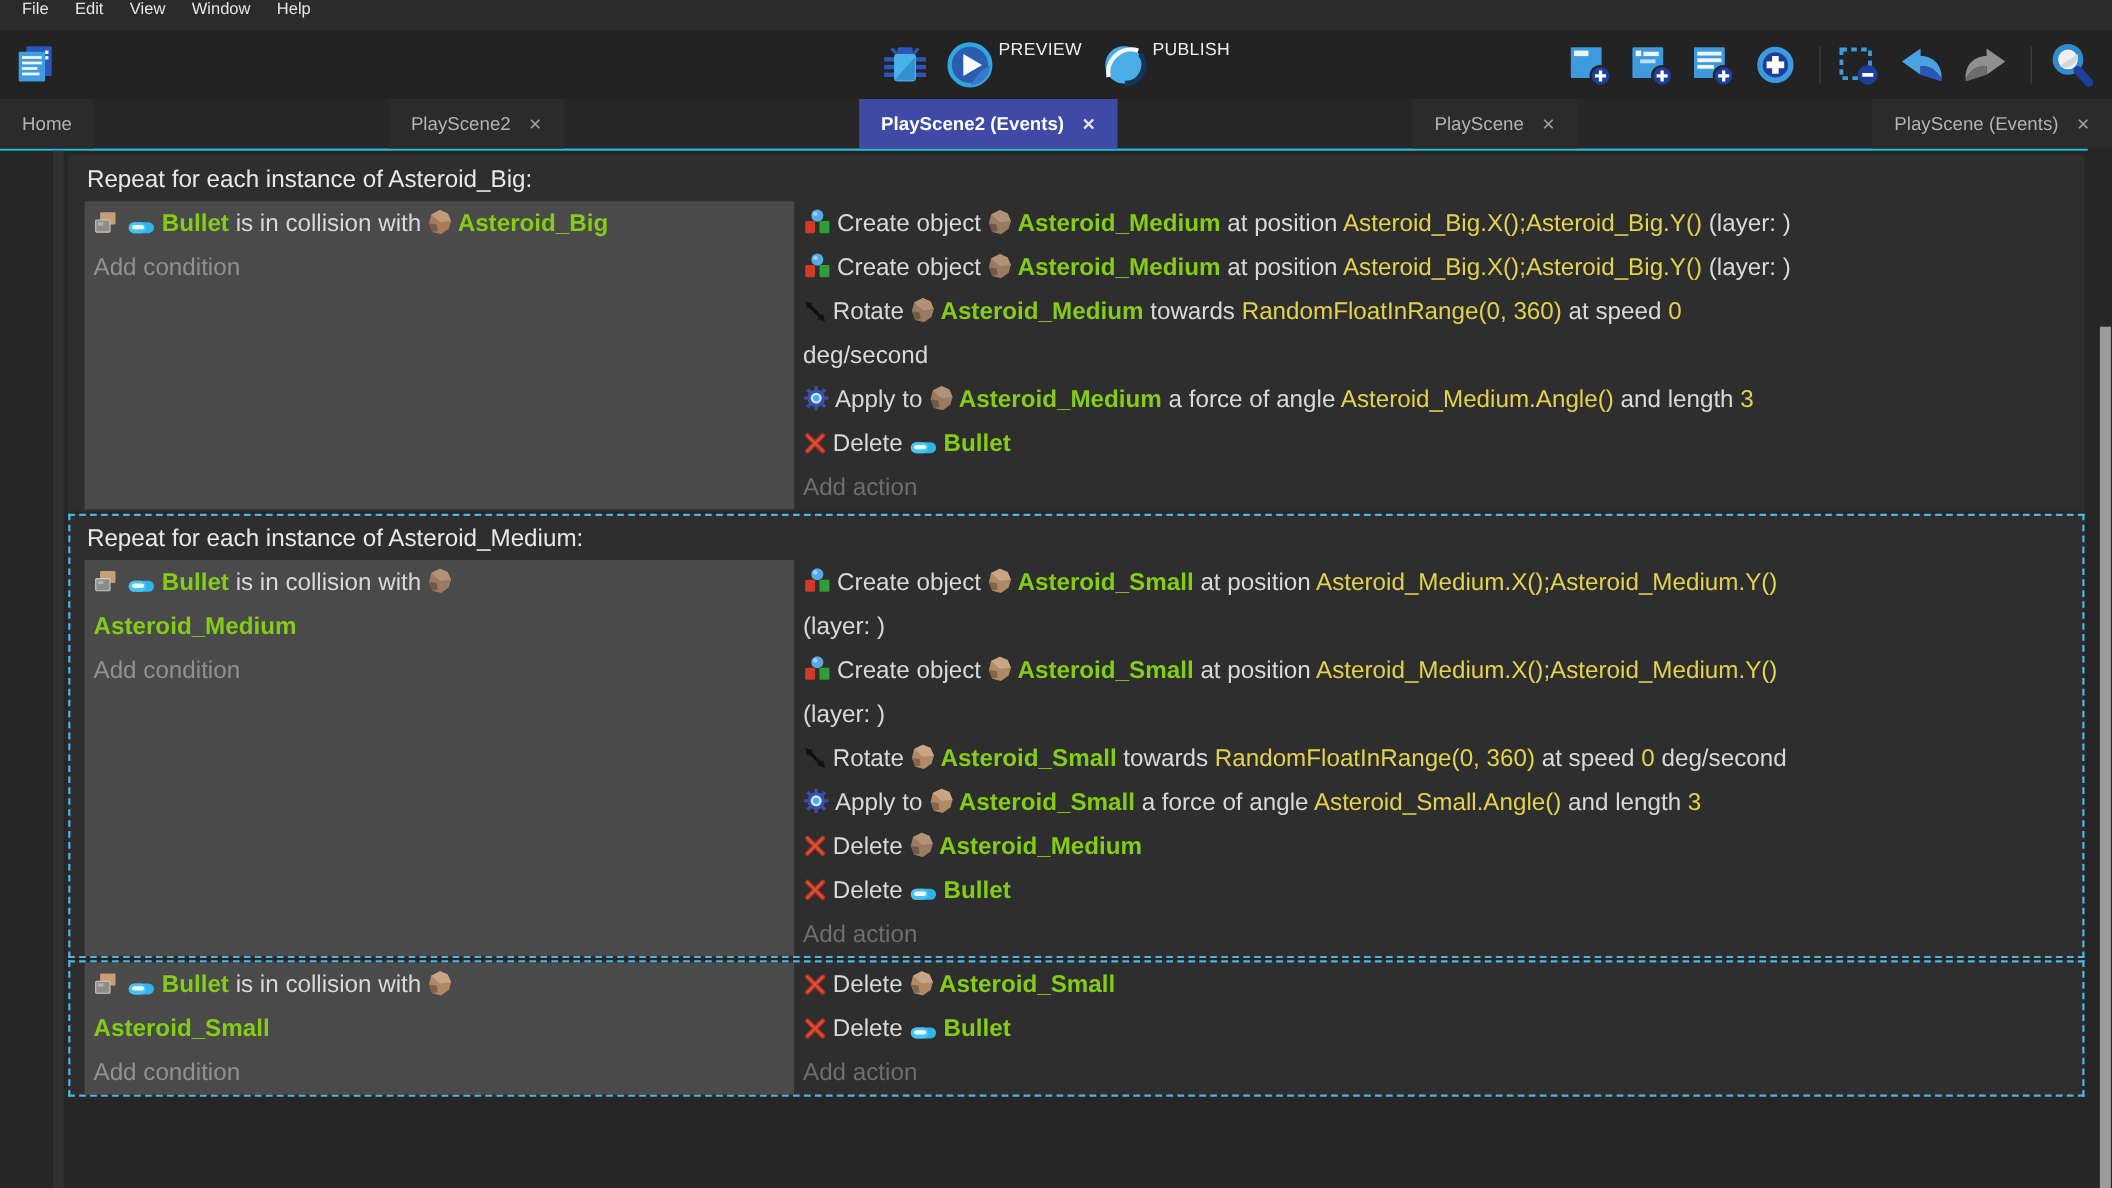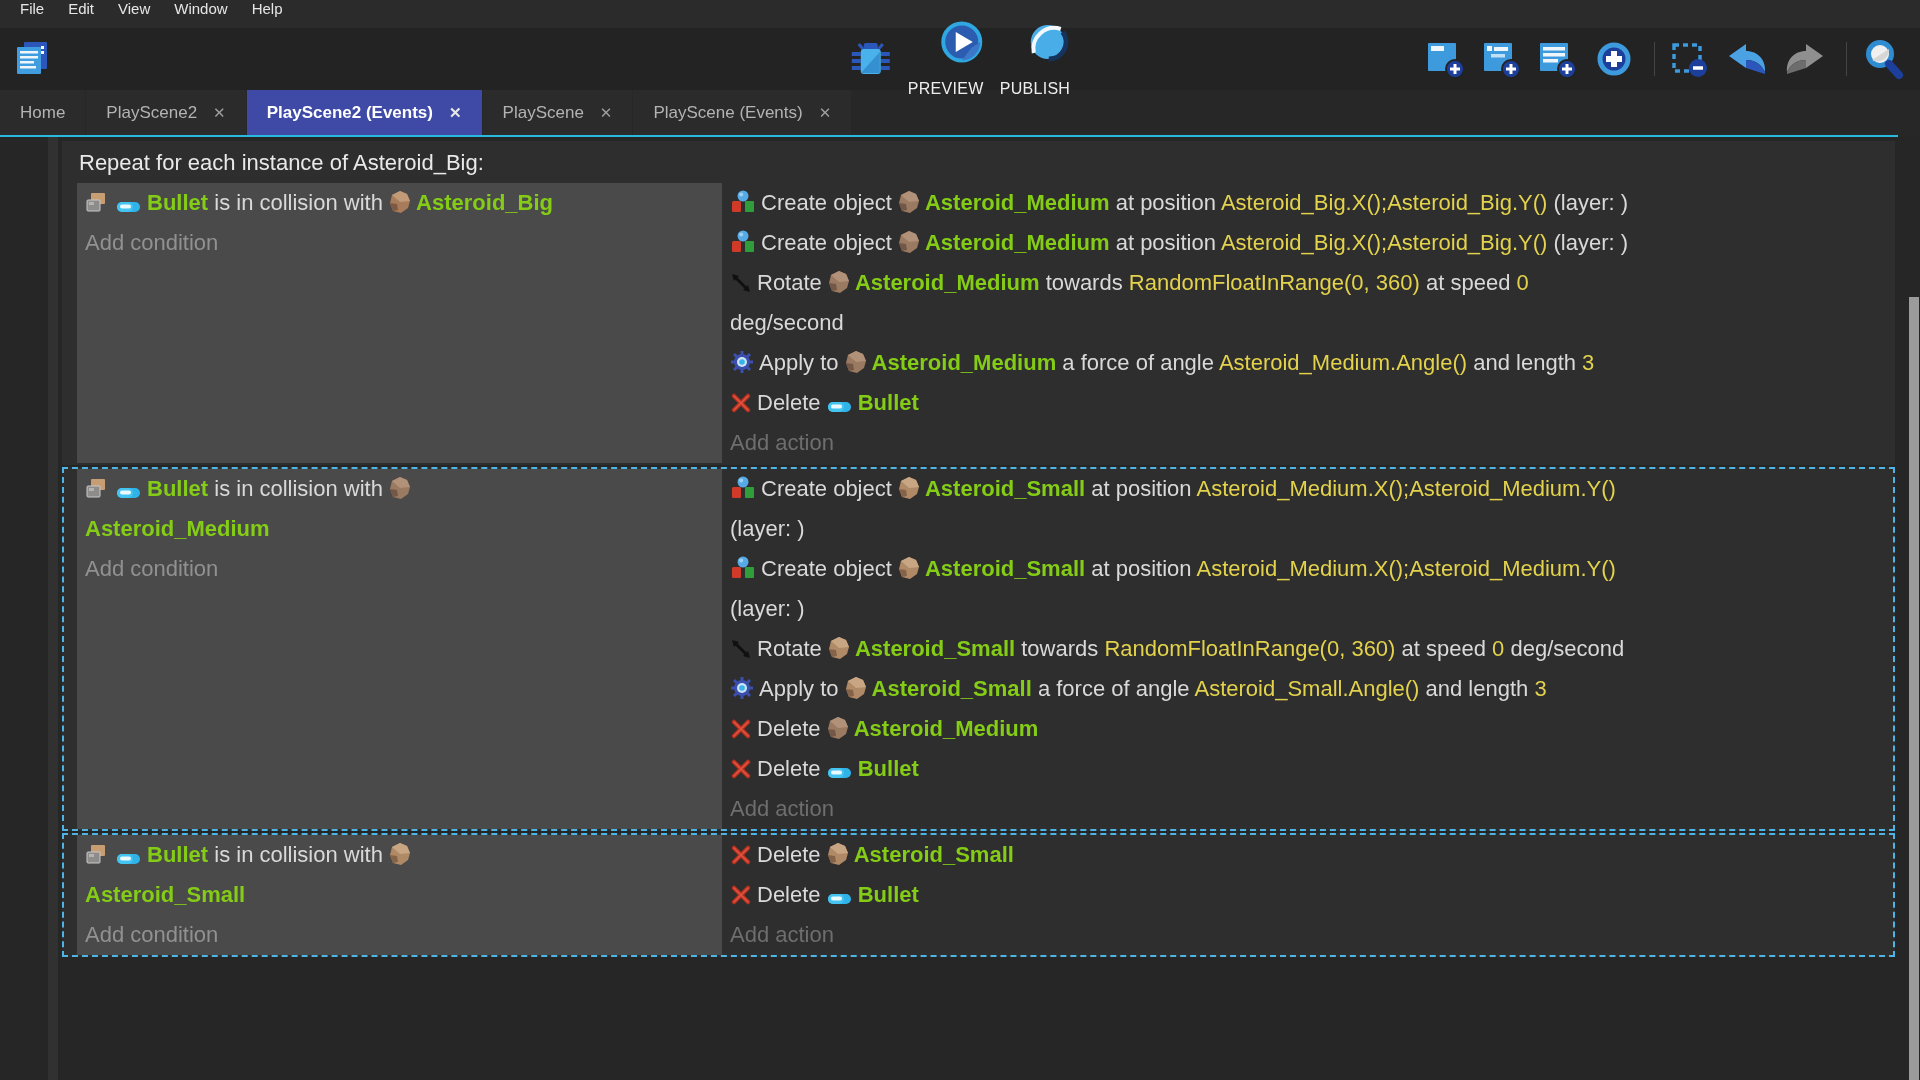--- a/index.html
+++ b/index.html
@@ -8,29 +8,29 @@
   .app { position:relative; width:1920px; height:1080px; overflow:hidden; background:#262626; }
 
   
   .menubar { display:flex; align-items:flex-start; height:28px; background:#2b2b2b; padding-left:8px; }
   .menu-item { color:#e6e6e6; font-size:15px; padding:0 12px; cursor:default; }
 
   
   .toolbar { height:62px; background:#232323; position:relative; display:flex; align-items:center; }
   .logo { margin-left:12px; line-height:0; }
   .center-group { position:absolute; left:50%; top:50%; transform:translate(-50%,-50%); display:flex; align-items:center; gap:16px; }
-  .tool-btn { display:flex; align-items:flex-end; gap:16px;flex-direction:column; }
+  .tool-btn { display:flex; align-items:flex-start; gap:4px; }
   .tool-label { color:#ededed; font-size:16px; letter-spacing:.3px; }
   .right-group { position:absolute; right:10px; top:50%; transform:translateY(-50%); display:flex; align-items:center; gap:9px; }
   .tbtn { display:flex; align-items:center; justify-content:center; line-height:0; }
   .tsep { width:1px; height:34px; background:#454545; margin:0 5px; }
   .ticon { line-height:0; }
 
   
-  .tabbar { height:45px; background:#272727; display:flex; gap:1px; align-items:stretch; }
+  .tabbar { height:45px; background:#272727; display:flex; gap:1px; align-items:stretch;justify-content:space-between; }
   .tab { display:flex; align-items:center; padding:0 20px; background:#2b2b2b; color:#b3b3b3; font-size:17px; gap:16px; white-space:nowrap; }
   .tab.active { background:#3e4aa5; color:#ffffff;font-weight:bold; }
   .tab-close { font-size:15px; color:#9e9e9e; }
   .tab.active .tab-close { color:#e8e8e8; }
   .cyanline { width:1898px; height:2px; background:#27b9de; }
 
   
   .events { margin-left:62px; width:1833px; padding-top:4px; }
   .gutter-strip { position:absolute; left:48px; top:137px; bottom:0; width:10px; background:#313131; }
   .event { box-sizing:border-box; border:2px solid transparent; background:#2e2e2e; padding-left:13px; margin-bottom:2px; }
@@ -312,20 +312,21 @@
                     <rect x="1" y="2" width="23" height="10" rx="5" fill="#2fb3e8"></rect>
                     <rect x="1" y="2" width="16" height="10" rx="5" fill="#45c4f2"></rect>
                     <rect x="4" y="4.5" width="11" height="4" rx="2" fill="#eafaff"></rect>
                   </svg></span><span class="obj">Bullet</span></div>
             </div>
             <div class="add-label add-act">Add action</div>
           </div>
         </div>
       </div>
       <div class="event selected">
+        <div class="ev-header">Repeat for each instance of Asteroid_Medium:</div>
         <div class="ev-body">
           <div class="cond-cell">
             <div class="row">
               <div class="line"><span class="icon"><svg width="26" height="24" viewBox="0 0 26 24">
                     <rect x="6" y="3" width="14" height="11" rx="1" fill="#c79e74"></rect>
                     <rect x="2" y="10" width="13" height="11" rx="1" fill="#8e8c8a" stroke="#c9c9c9" stroke-width="1"></rect>
                     <rect x="4" y="12" width="5" height="3" fill="#b5b3b1"></rect>
                   </svg></span><span class="icon"><svg width="26" height="14" viewBox="0 0 26 14">
                     <rect x="1" y="2" width="23" height="10" rx="5" fill="#2fb3e8"></rect>
                     <rect x="1" y="2" width="16" height="10" rx="5" fill="#45c4f2"></rect>

